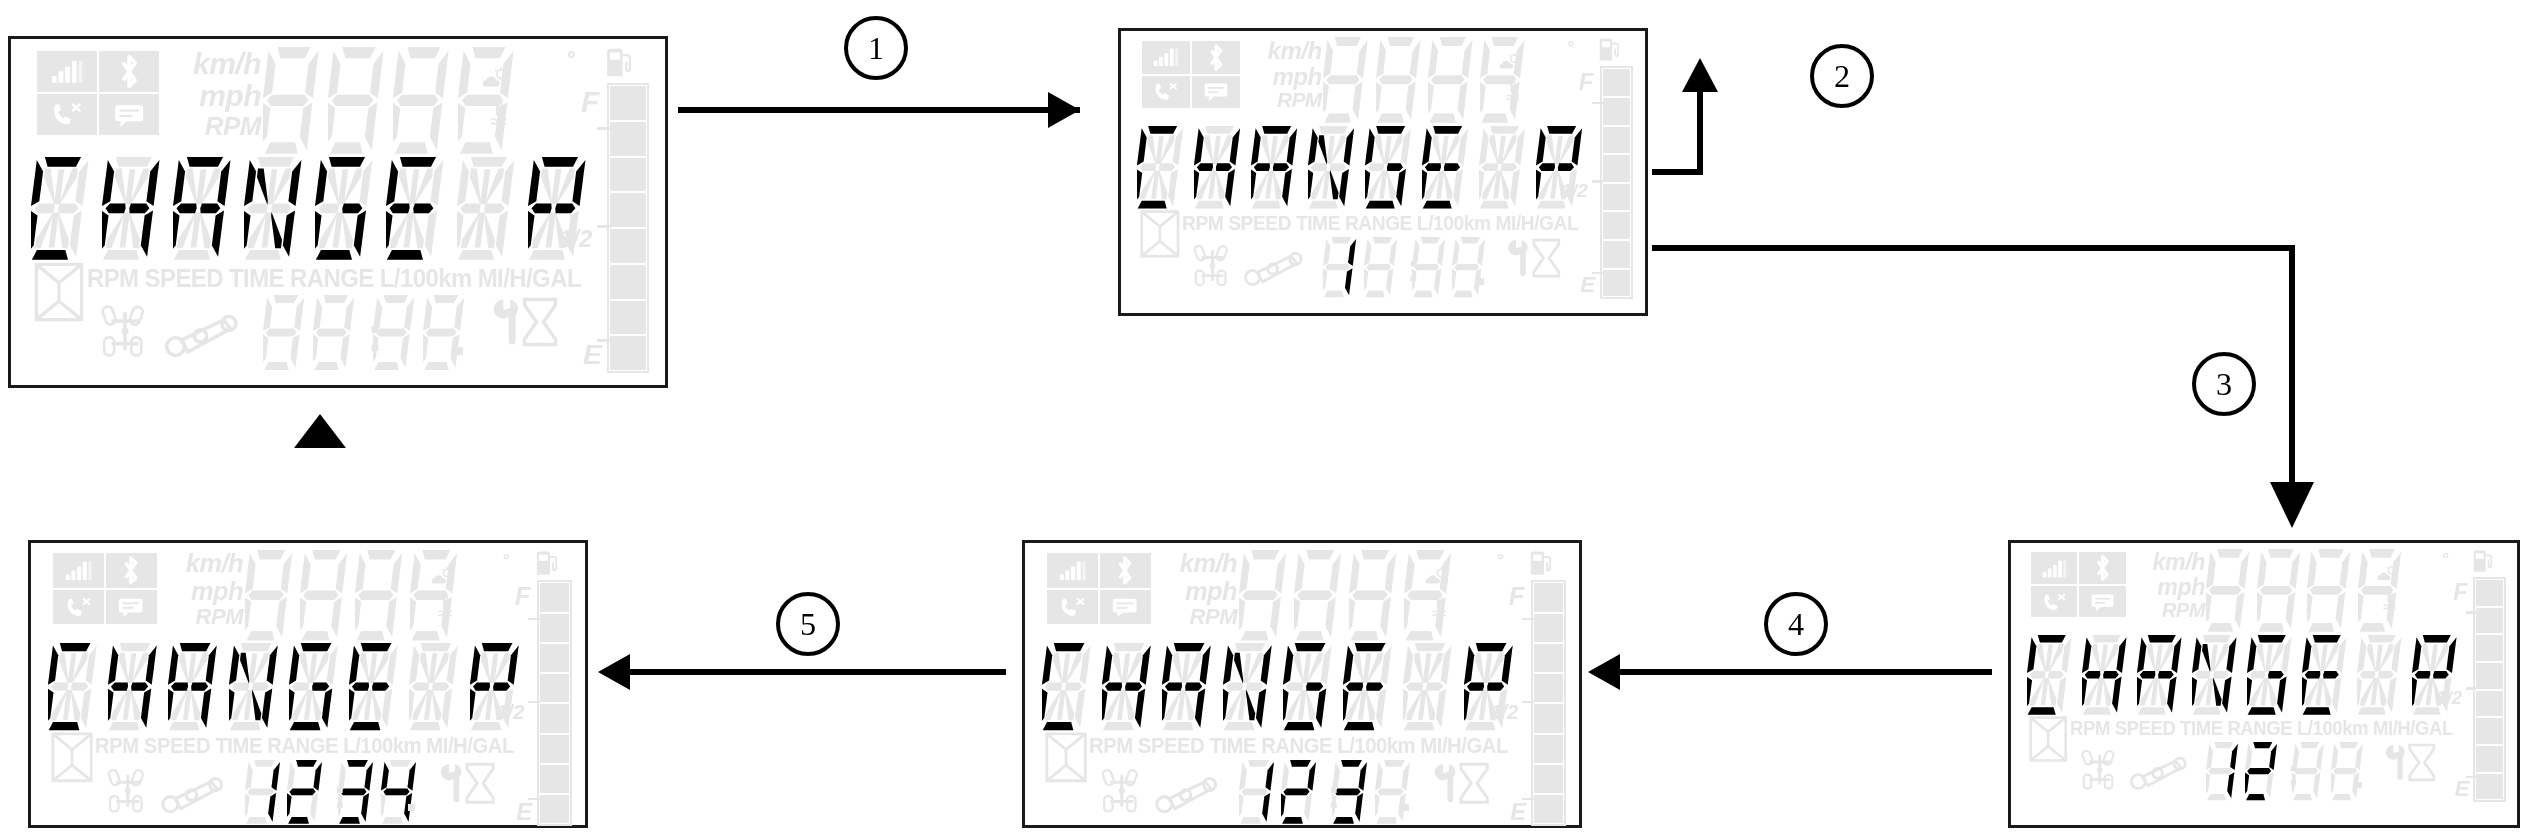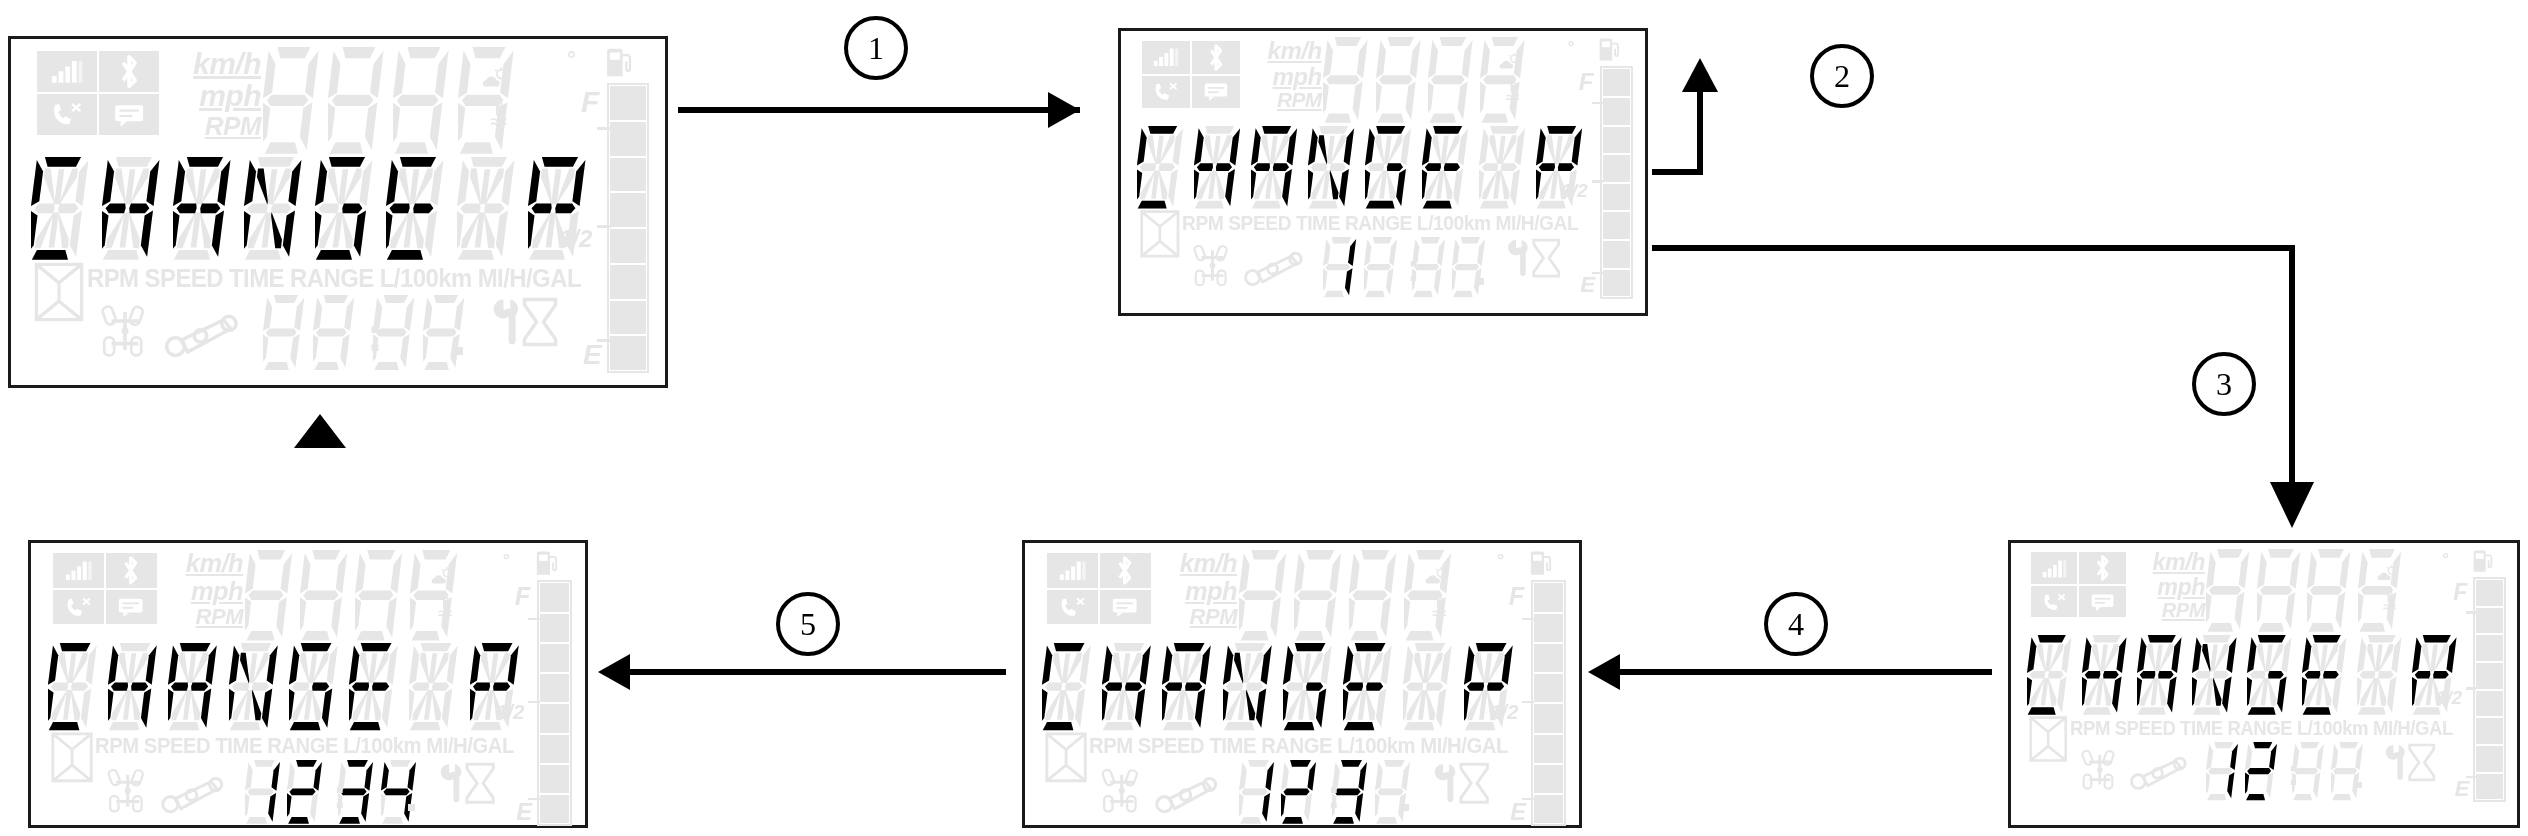--- a/index.html
+++ b/index.html
@@ -9,21 +9,21 @@
   
   .lcd{position:absolute;border:3px solid #1a1a1a;background:#fff;box-sizing:border-box;}
   .lcd-inner{position:absolute;inset:0;}
 
   
   .statusgrid{position:absolute;display:grid;grid-template-columns:1fr 1fr;grid-template-rows:1fr 1fr;gap:2px;}
   .statuscell{background:#e6e6e6;display:flex;align-items:center;justify-content:center;}
   .statuscell svg{display:block;}
 
   
-  .units{position:absolute;text-align:right;line-height:1;font-style:italic;font-weight:bold;color:#e6e6e6;font-family:"Liberation Sans",sans-serif;text-decoration:underline;}
+  .units{position:absolute;text-align:right;line-height:1;font-style:italic;font-weight:bold;color:#e6e6e6;font-family:"Liberation Sans",sans-serif;}
   .units div{letter-spacing:-0.5px;}
 
   
   .segrow{position:absolute;display:flex;}
   .seg-d{position:relative;}
   .seg-d svg{display:block;width:100%;height:100%;}
 
   
   .alpharow{position:absolute;display:flex;}
   .alpha-c{position:relative;}

